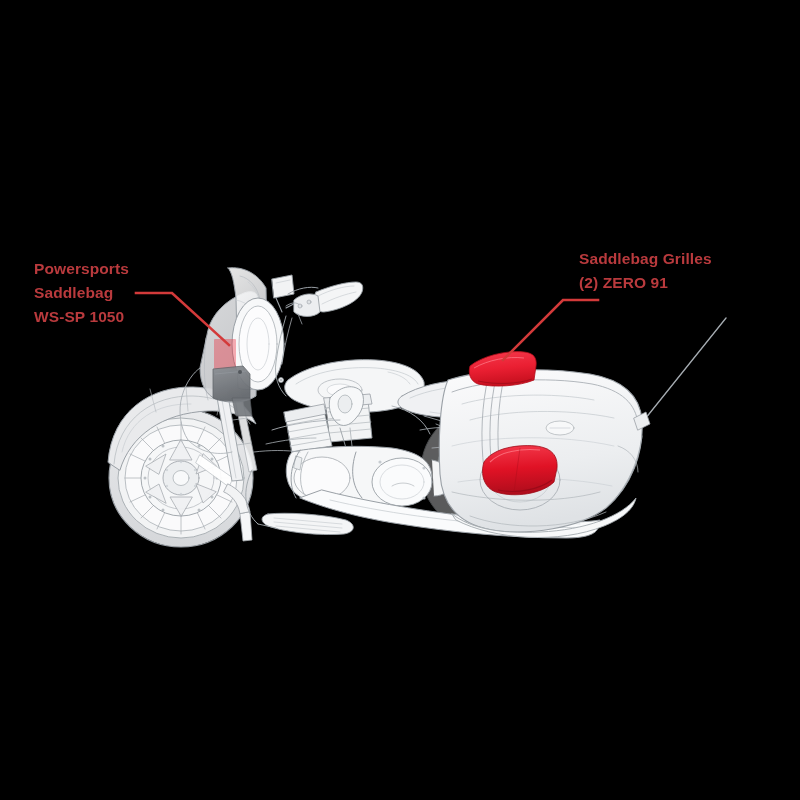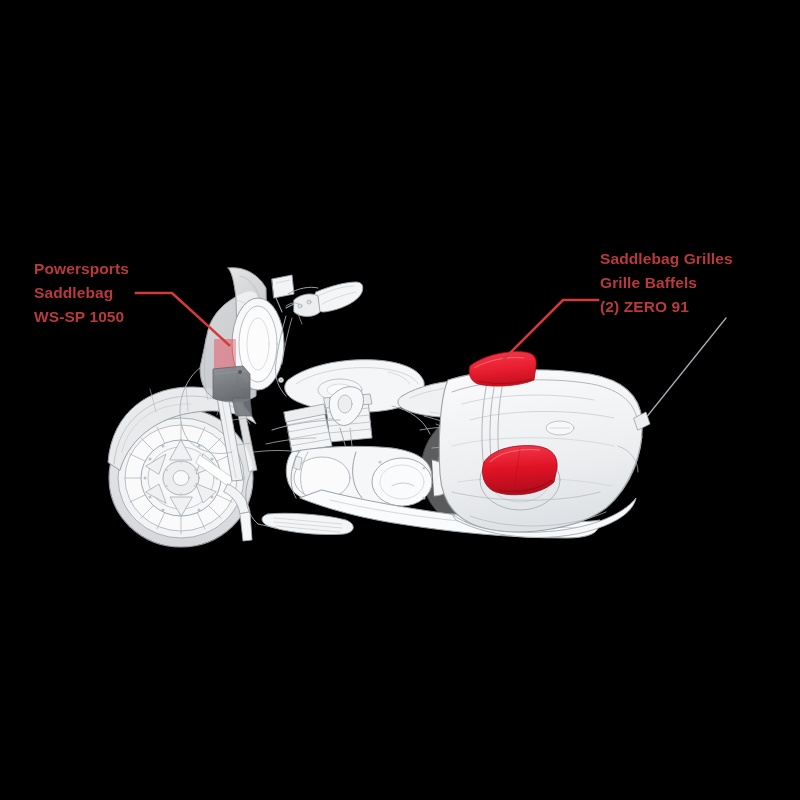--- a/index.html
+++ b/index.html
@@ -35,21 +35,21 @@
     letter-spacing: 0.1px;
     white-space: nowrap;
     color: #b93a3d;
   }
   #callout-left {
     left: 34px;
     top: 257px;
     text-align: left;
   }
   #callout-right {
-    left: 600px;
+    left: 579px;
     top: 247px;
     text-align: left;
   }
   .callout-line {
     display: block;
   }
 </style>
 </head>
 <body>
 
@@ -411,17 +411,16 @@
   </svg>
 
   <div id="callout-left" class="callout-text">
     <span class="callout-line">Powersports</span>
     <span class="callout-line">Saddlebag</span>
     <span class="callout-line">WS-SP 1050</span>
   </div>
 
   <div id="callout-right" class="callout-text">
     <span class="callout-line">Saddlebag Grilles</span>
-    <span class="callout-line">Grille Baffels</span>
     <span class="callout-line">(2) ZERO 91</span>
   </div>
 
 </div>
 
 </body></html>

